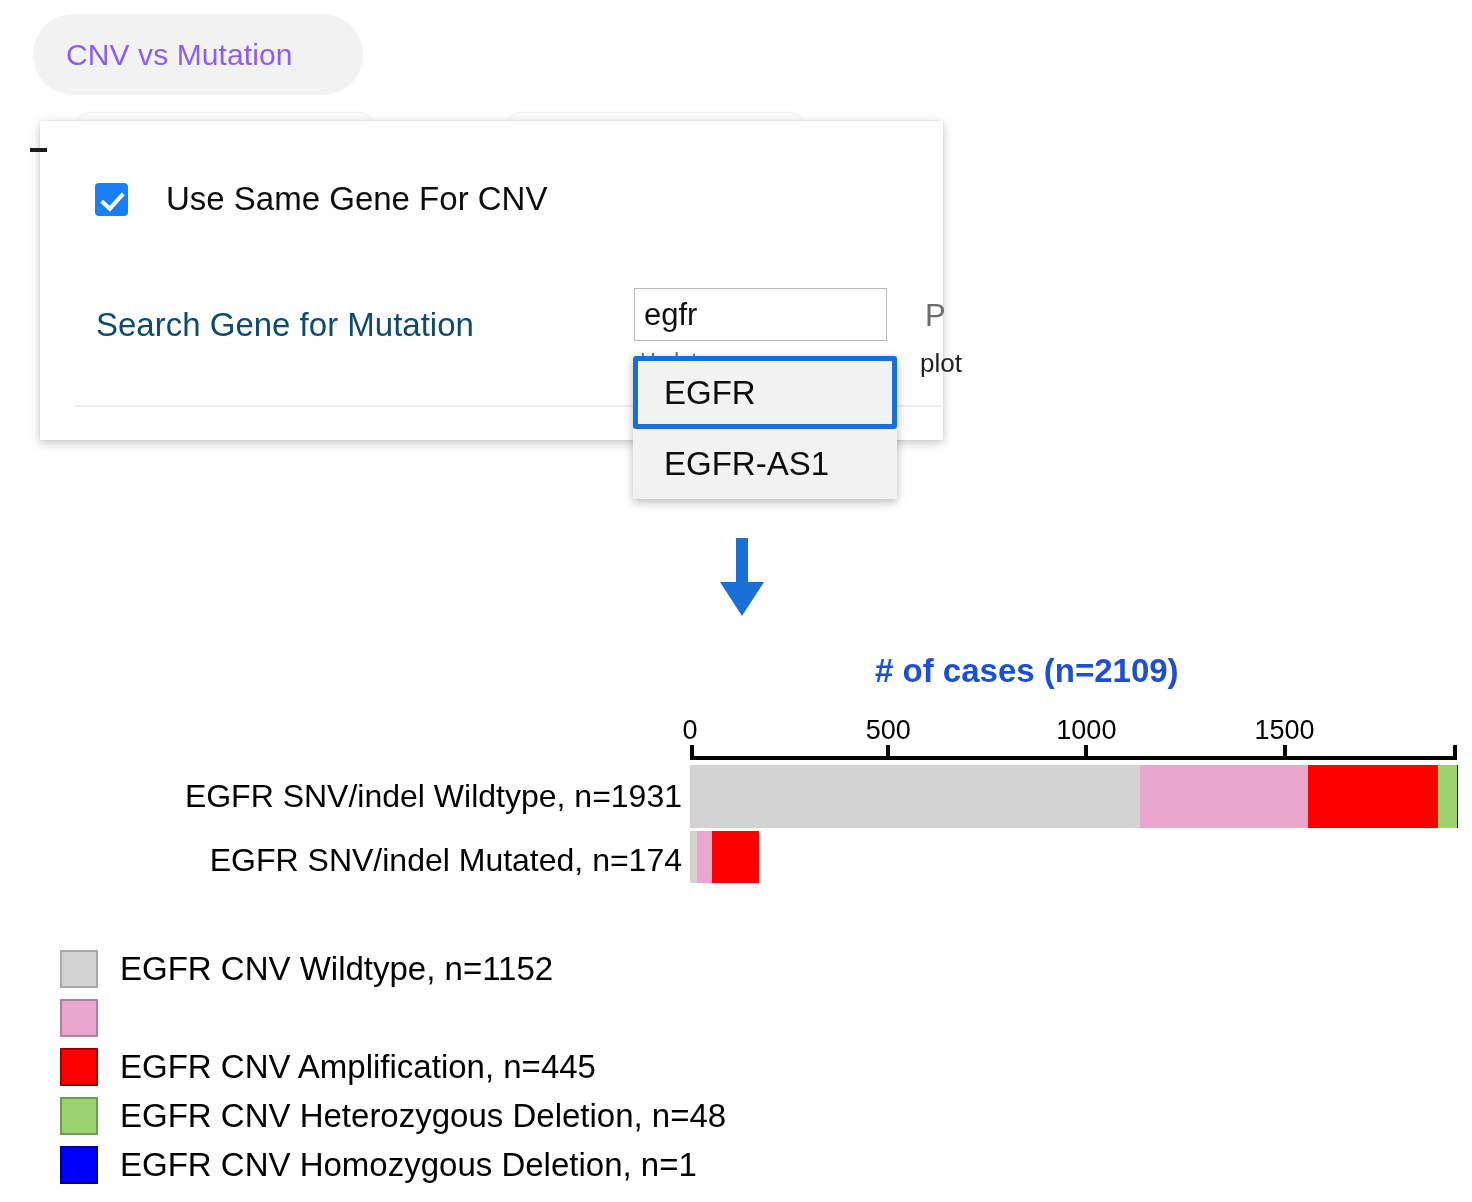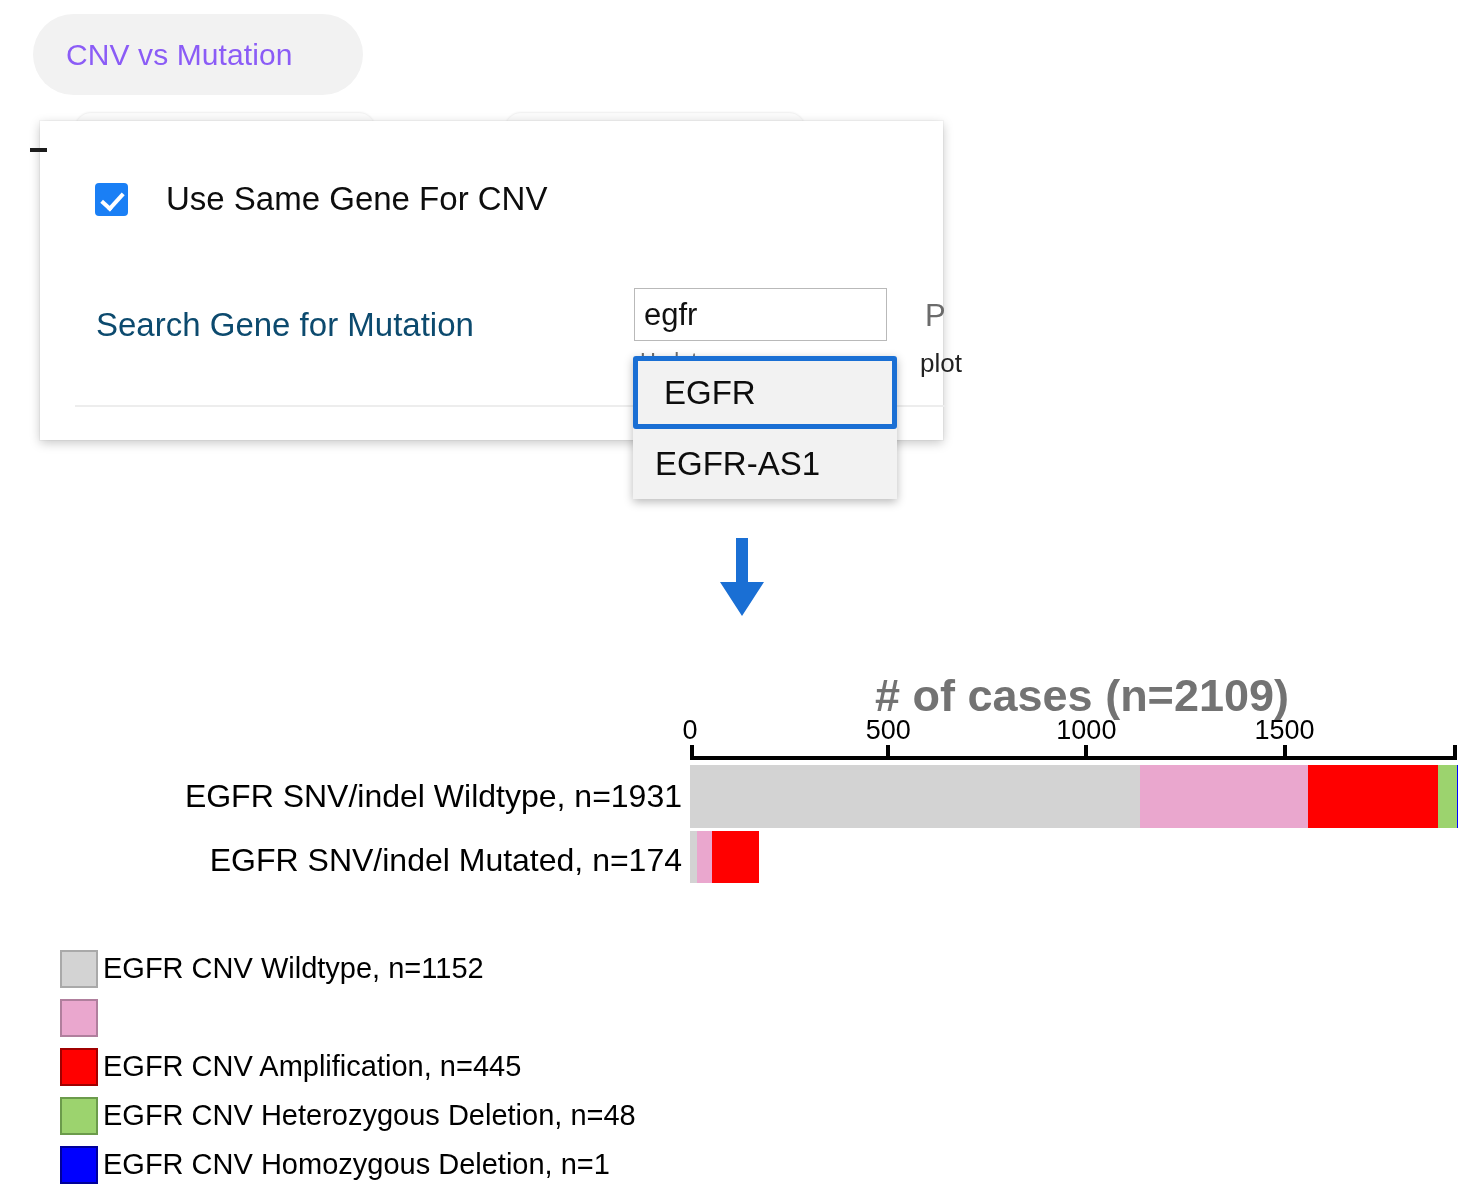--- a/index.html
+++ b/index.html
@@ -160,21 +160,21 @@
     left: 633px;
     top: 356px;
     width: 264px;
     background: #f2f2f2;
     box-shadow: 0 3px 9px rgba(0,0,0,0.28);
   }
   .ac-option {
     height: 70px;
     display: flex;
     align-items: center;
-    padding-left: 22px;
+    padding-left: 31px;
     box-sizing: border-box;
     font-size: 33px;
     color: #0d0d0d;
     background: #f2f2f2;
   }
   .ac-option.selected {
     border: 5px solid #1a6fd4;
     border-radius: 3px;
     height: 73px;
     padding-left: 26px;
@@ -186,24 +186,24 @@
     left: 712px;
     top: 538px;
     width: 60px;
     height: 78px;
   }
 
   
   .chart-title {
     position: absolute;
     left: 875px;
-    top: 670px;
-    font-size: 45px;
+    top: 652px;
+    font-size: 33px;
     font-weight: bold;
-    color: #737373;
+    color: #1d4ed8;
     white-space: nowrap;
   }
   .axis-area {
     position: absolute;
     left: 690px;
     top: 715px;
     width: 767px;
     height: 45px;
   }
   .tick-label {
@@ -264,22 +264,22 @@
     align-items: center;
     height: 49px;
   }
   .legend-swatch {
     width: 38px;
     height: 38px;
     box-sizing: border-box;
     flex: none;
   }
   .legend-text {
-    margin-left: 5px;
-    font-size: 29px;
+    margin-left: 22px;
+    font-size: 33px;
     color: #000000;
     white-space: nowrap;
   }
 </style>
 </head>
 <body>
 
 <div class="pill-tab">
   <span class="pill-tab-label">CNV vs Mutation</span>
 </div>

